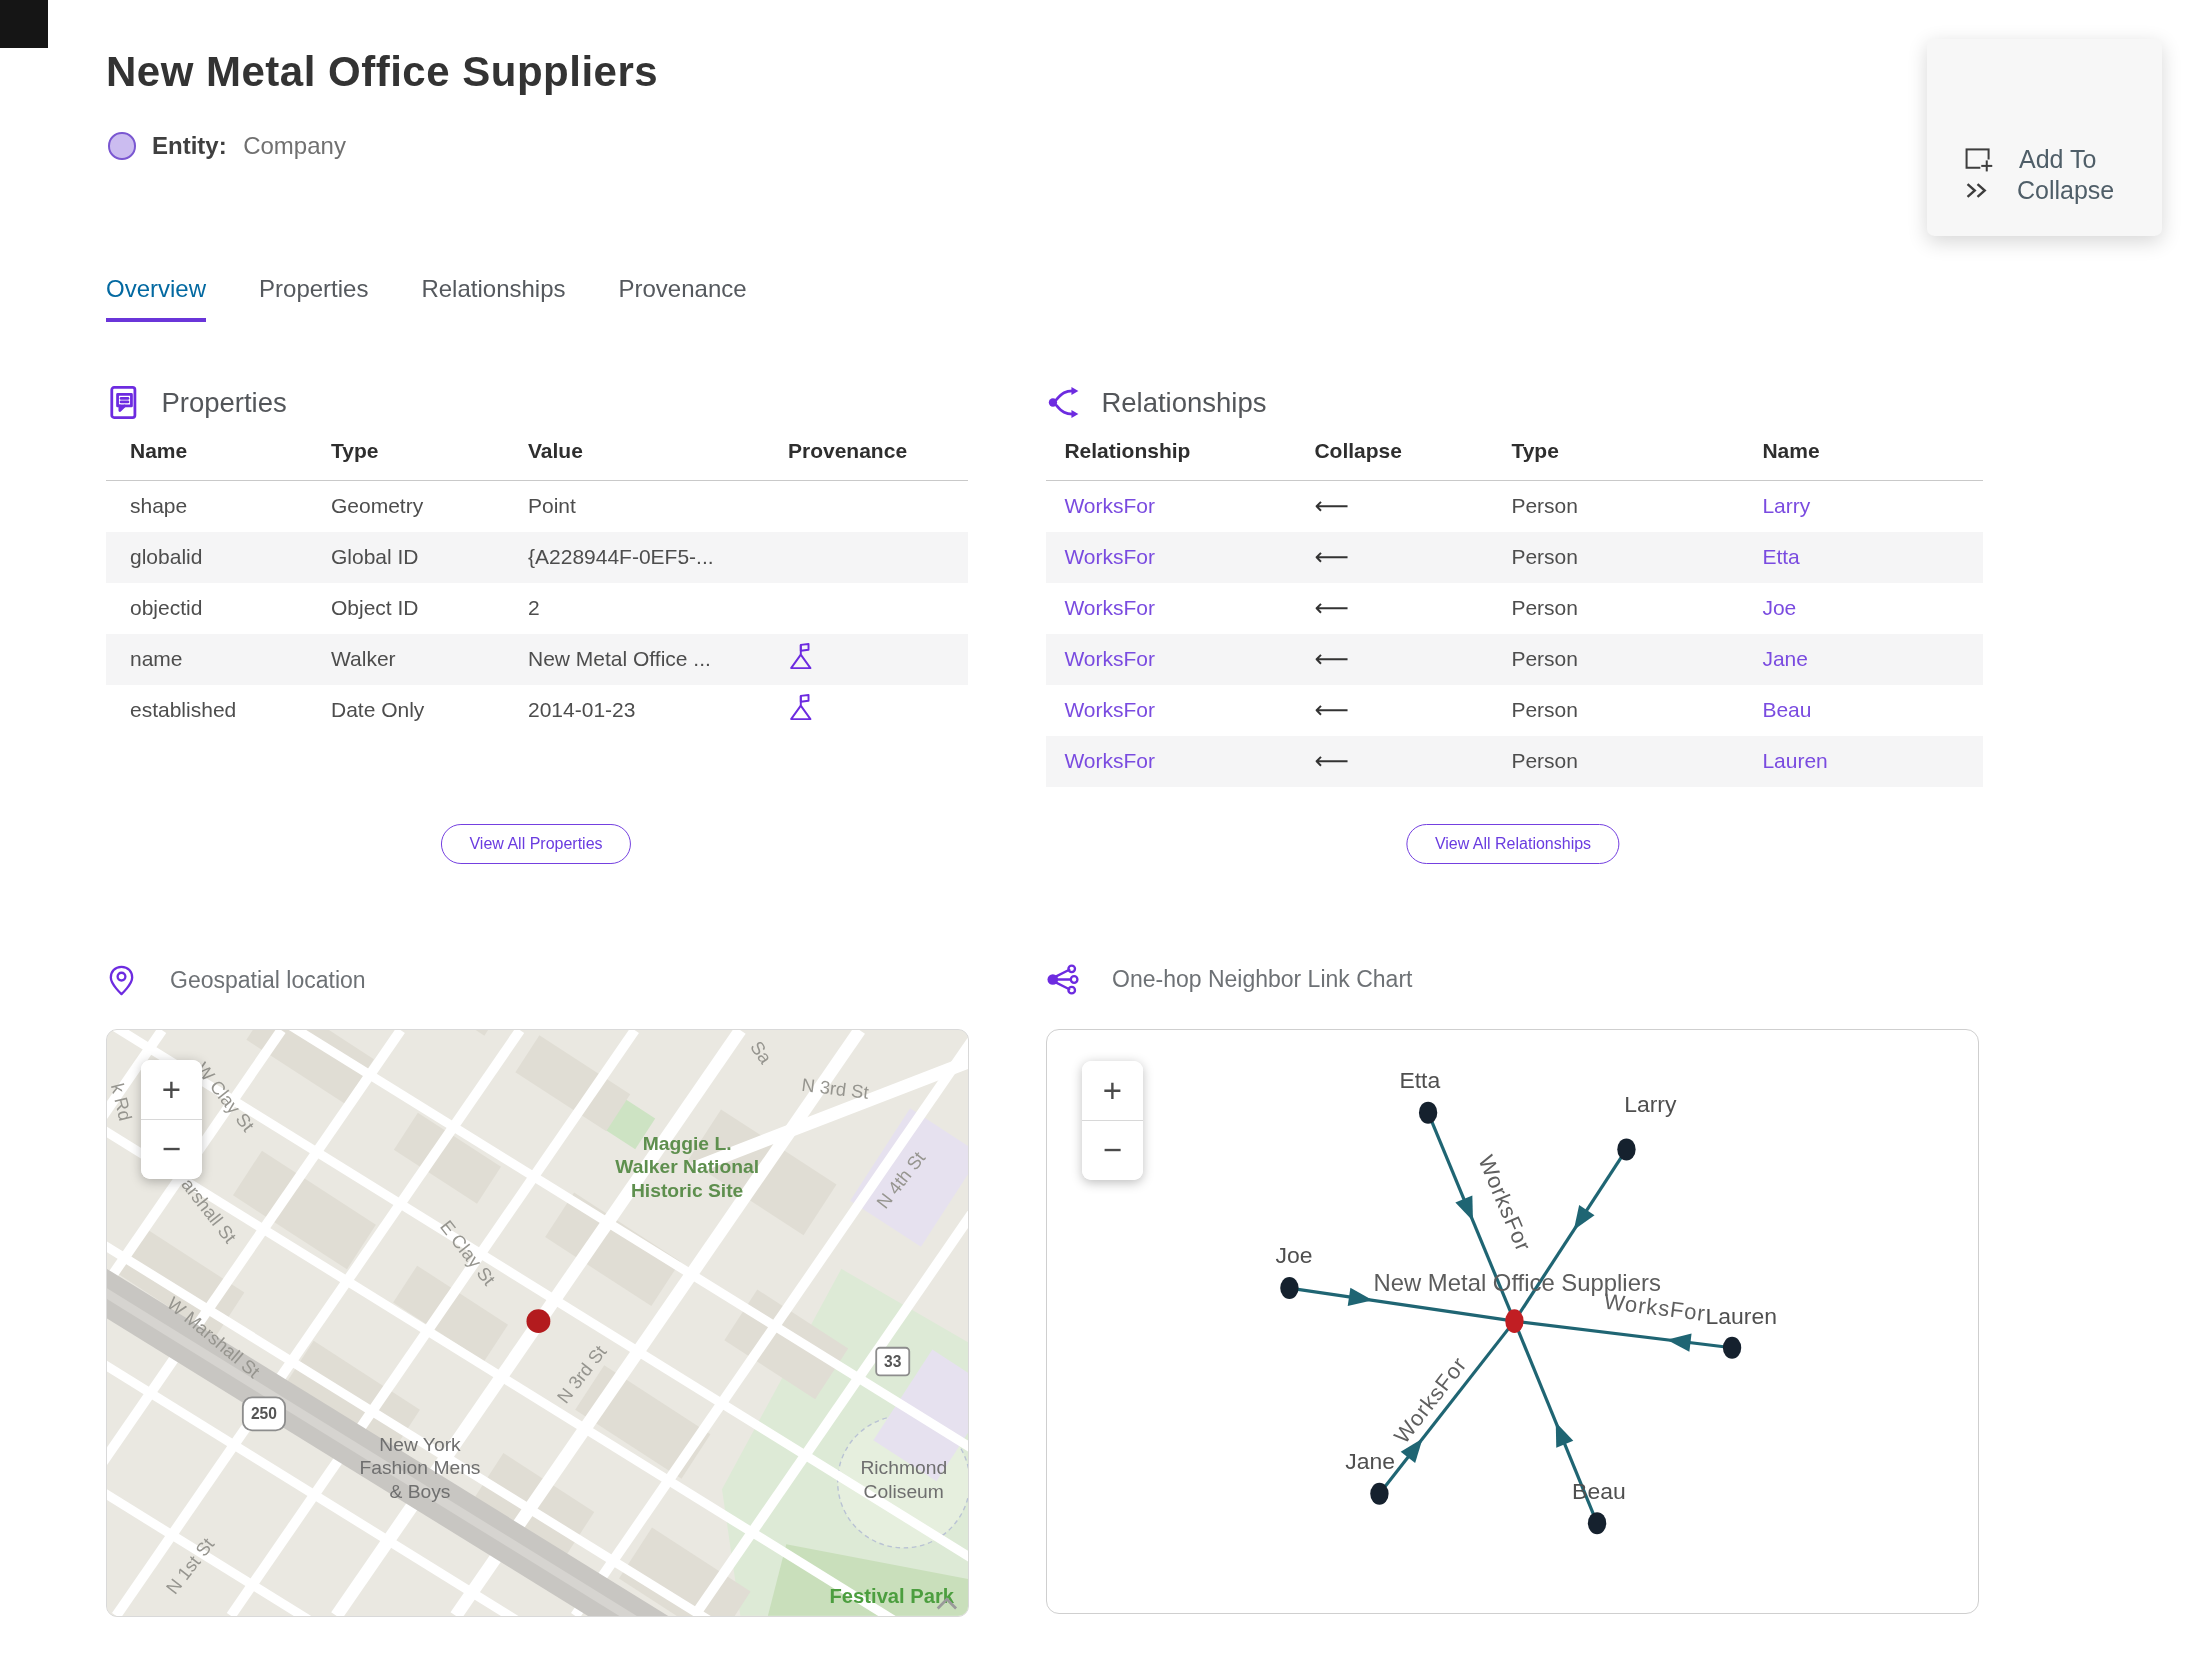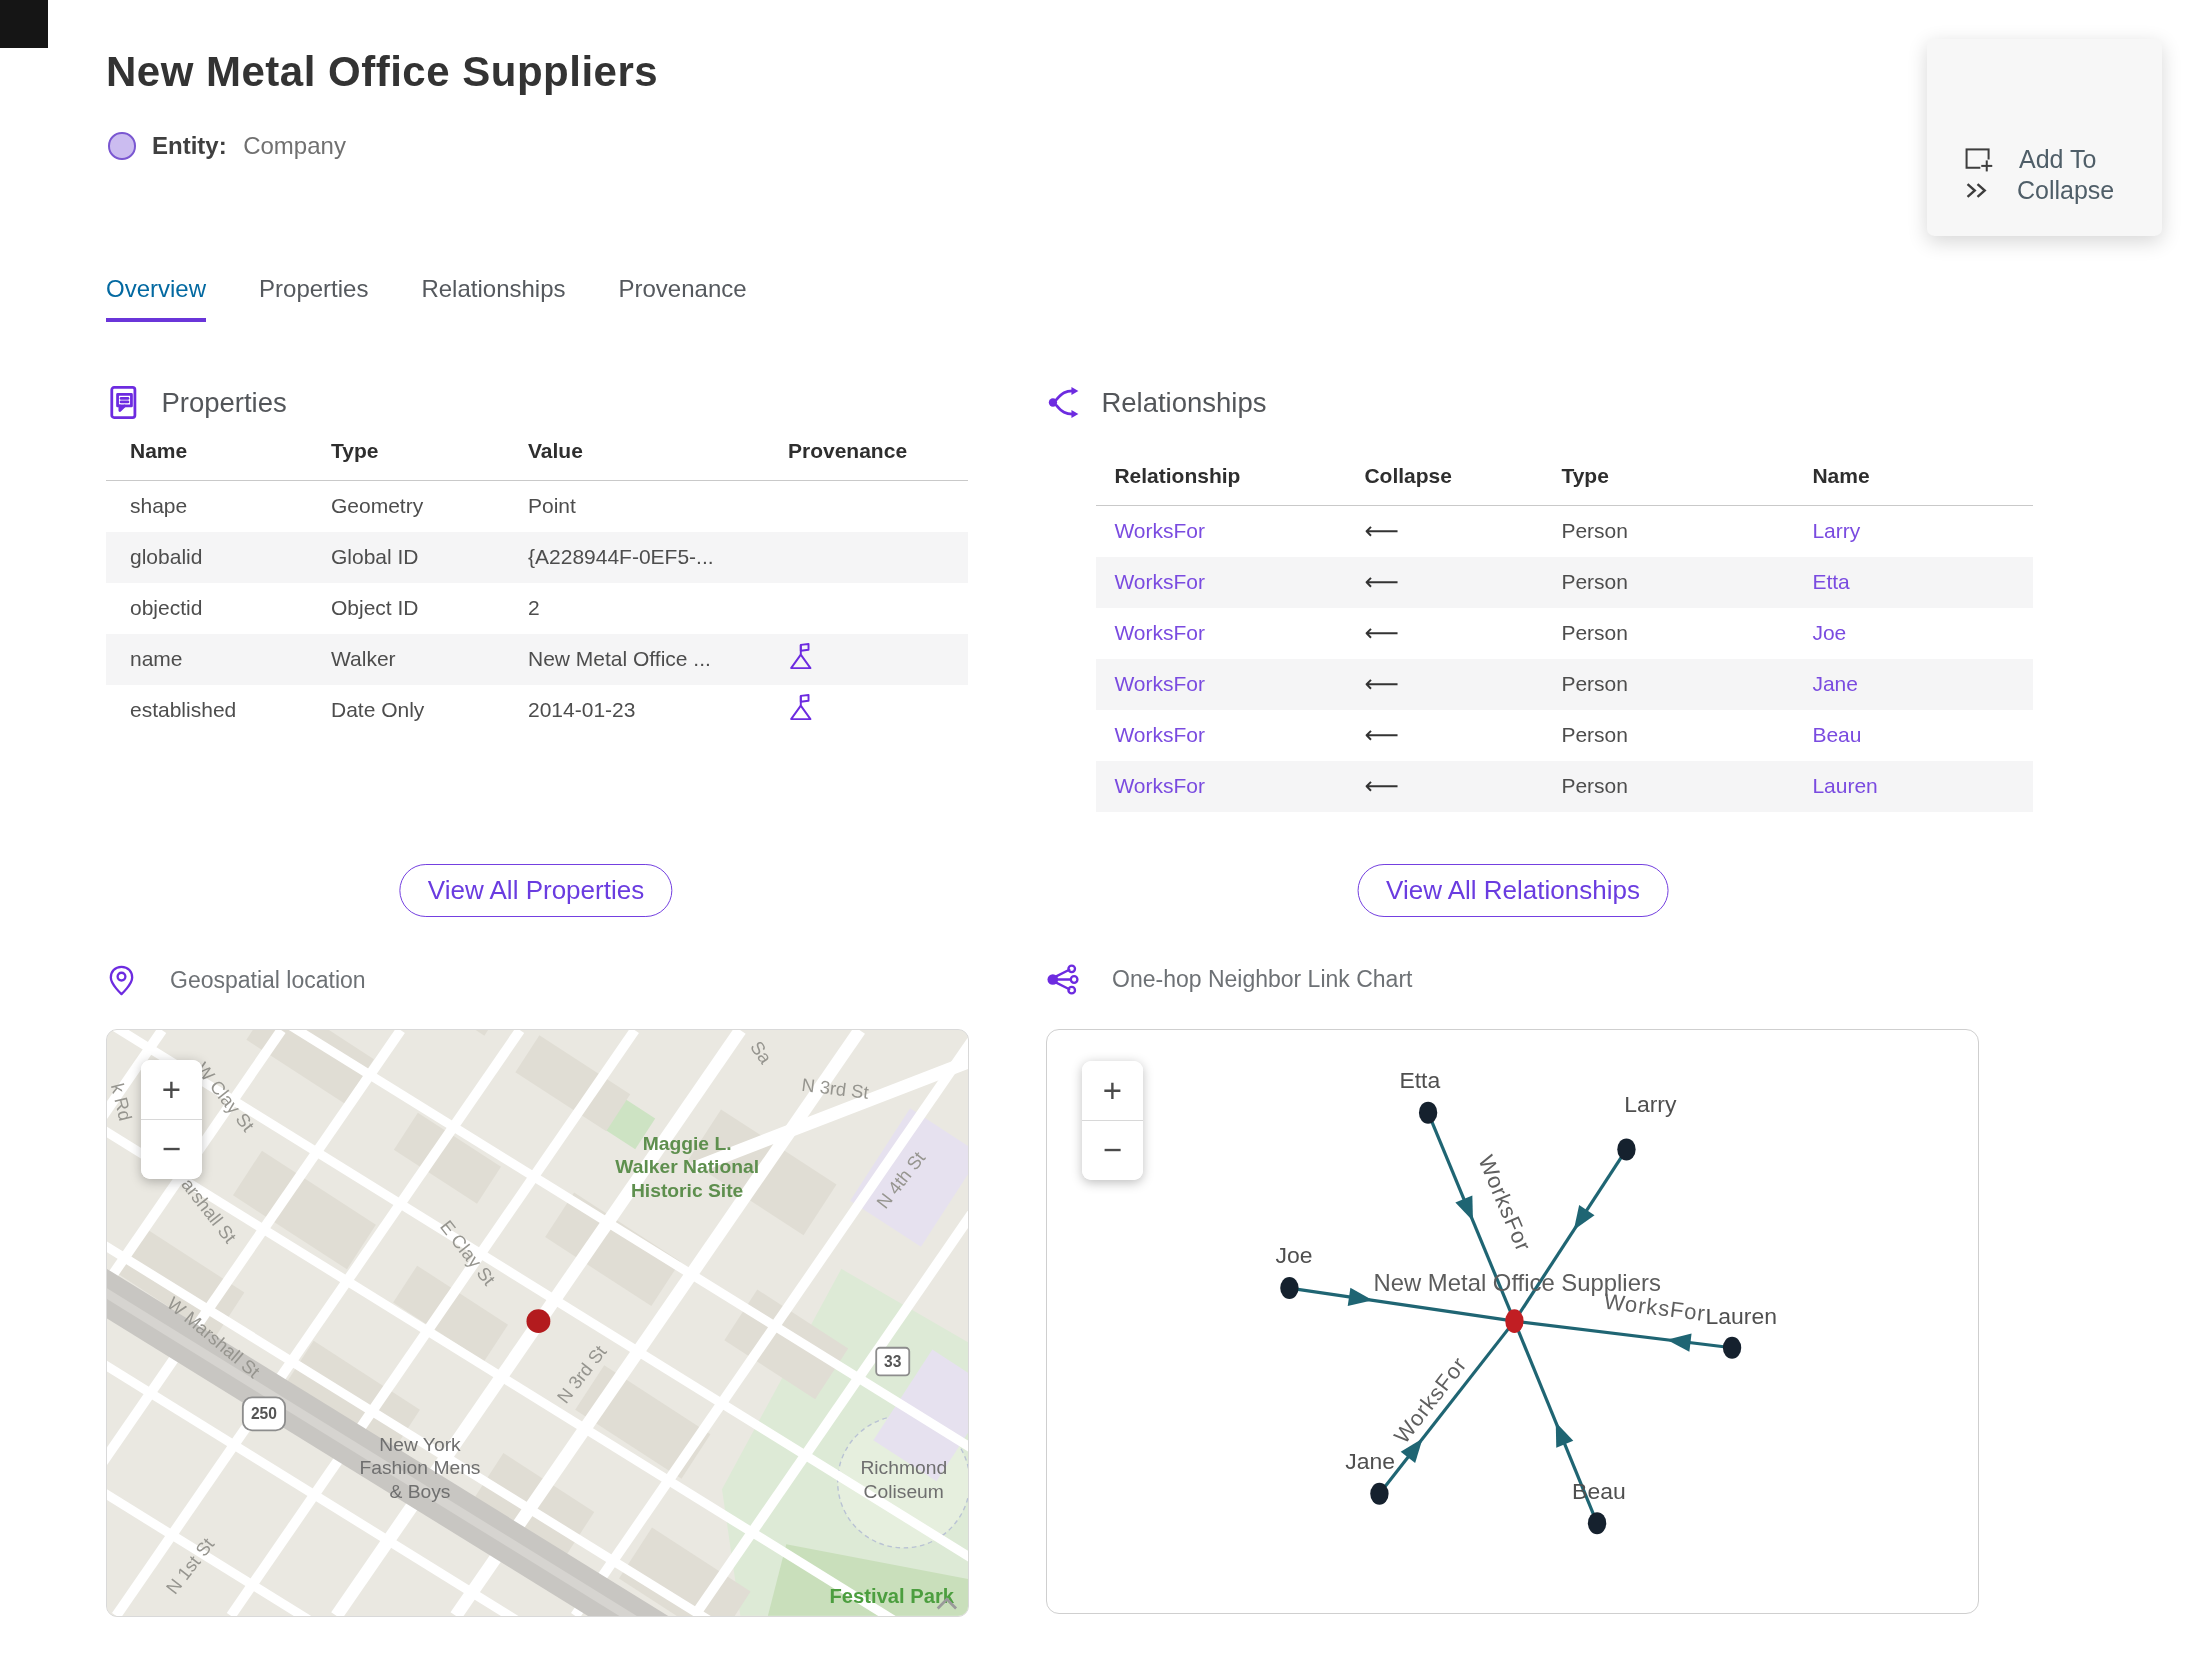--- a/index.html
+++ b/index.html
@@ -24,22 +24,22 @@
   .section-head{position:absolute;top:384px;display:flex;align-items:center;gap:18.4px;font-size:27.5px;color:#53565a;}
   .subsection-head{position:absolute;top:964px;display:flex;align-items:center;gap:33px;font-size:23px;color:#6d7175;}
   
   table.datatable{position:absolute;top:439px;border-collapse:collapse;table-layout:fixed;font-size:21px;color:#4d4d4d;}
   table.datatable th{font-weight:700;color:#2e2e2e;text-align:left;padding:0 0 16.5px 24px;border-bottom:0.9px solid #c9c9c9;font-size:21px;}
   table.datatable td{padding:0 0 0 24px;height:51px;}
   table.datatable tr.alt{background:#f5f5f6;}
   .link{color:#7a4be0;cursor:pointer;}
   .dir-arrow{font-size:24px;color:#333;font-family:"DejaVu Sans",sans-serif;}
   
-  .pill-btn{position:absolute;top:864px;transform:translateX(-50%);background:#fff;color:#6a3ce0;
-    border:1.8px solid #7440e0;border-radius:917px;font-size:26px;padding:10px 27.5px;cursor:pointer;
+  .pill-btn{position:absolute;top:824px;transform:translateX(-50%);background:#fff;color:#6a3ce0;
+    border:1.8px solid #7440e0;border-radius:917px;font-size:16px;padding:10px 27.5px;cursor:pointer;
     font-family:"Liberation Sans","DejaVu Sans",sans-serif;}
   
   .map-box{position:absolute;left:106px;top:1029px;width:861px;height:586px;border-radius:11px;overflow:hidden;
     border:0.9px solid #d9d9d9;background:#eae8e1;}
   .chart-box{position:absolute;left:1046px;top:1029px;width:933px;height:585px;border-radius:13px;
     border:1.8px solid #cfcfcf;background:#fff;box-sizing:border-box;overflow:hidden;}
   .zoomctl{position:absolute;width:61px;background:#fff;border-radius:9.2px;box-shadow:0 2.8px 11px rgba(0,0,0,.25);z-index:5;}
   .zoomctl .zbtn{width:61px;height:59px;display:flex;align-items:center;justify-content:center;
      font-size:33px;color:#4a4a4a;cursor:pointer;background:#fff;border:none;border-radius:9.2px;}
   .zoomctl .divider{height:0.9px;background:#d8d8d8;margin:0 0;}
@@ -161,21 +161,21 @@
     <svg width="37" height="37" viewBox="0 0 32 32">
       <circle cx="6" cy="16" r="3.6" fill="#6d2be0"></circle>
       <path class="icon-purple" d="M9,13.5 C14,7.5 17,6 23,6"></path>
       <path class="icon-purple" d="M9,18.5 C14,24.5 17,26 23,26"></path>
       <polygon points="22,2.5 28,6 22,9.5" fill="#6d2be0"></polygon>
       <polygon points="22,22.5 28,26 22,29.5" fill="#6d2be0"></polygon>
     </svg>
     <span>Relationships</span>
   </div>
 
-  <table class="datatable" style="left:1096px;width:936px;margin-top:25px;">
+  <table class="datatable" style="left:1046px;width:936px;">
     <colgroup>
         <col style="width:250px">
         <col style="width:197px">
         <col style="width:251px">
         <col style="width:239px">
       </colgroup>
     <thead>
         <tr>
       <th style="padding-left:18.4px;">Relationship</th>
       <th style="padding-left:18.4px;">Collapse</th>

